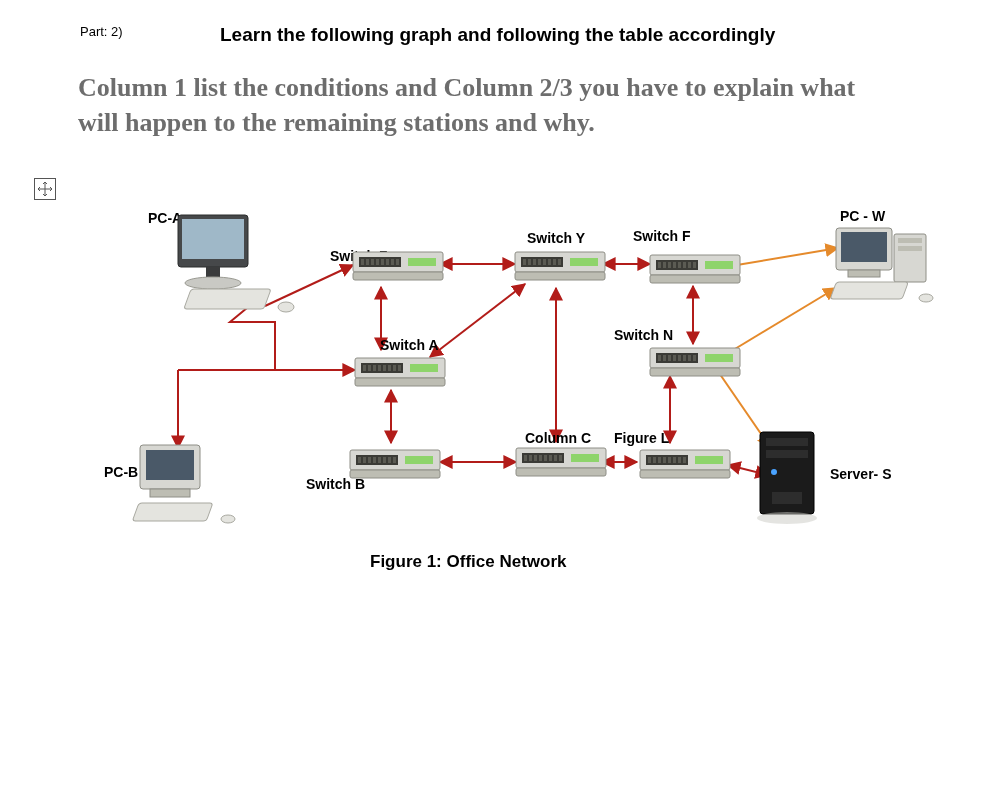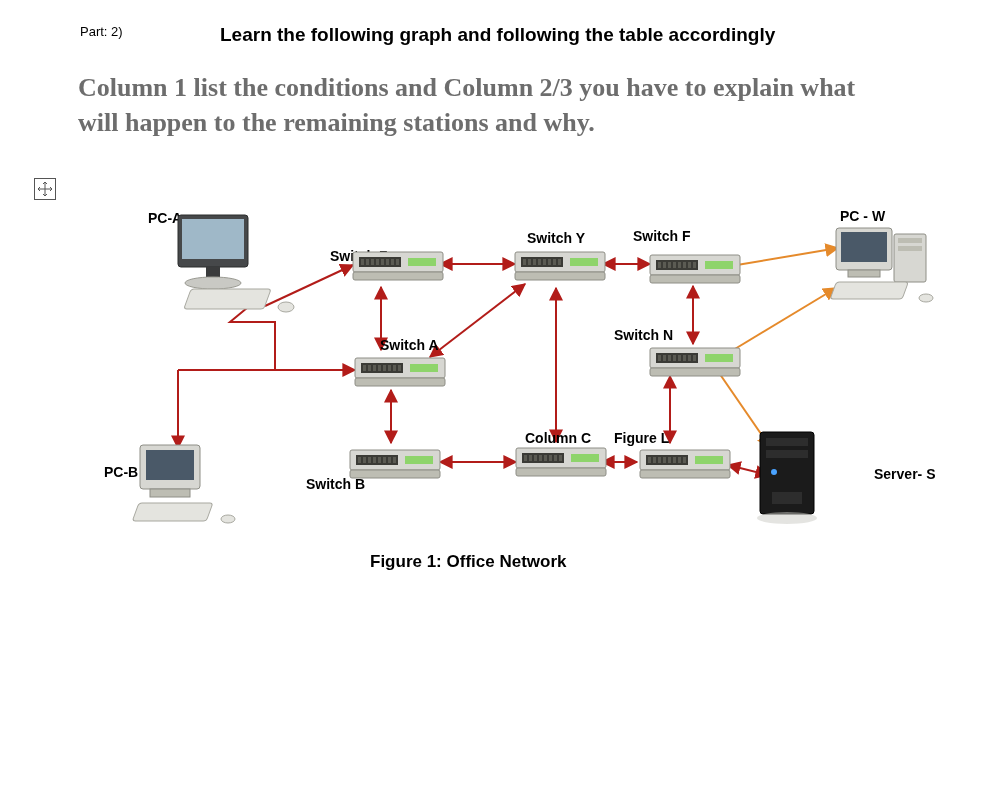--- a/index.html
+++ b/index.html
@@ -218,21 +218,21 @@
     </g>
     <ellipse cx="90" cy="70" rx="7" ry="4" fill="#e4e4df" stroke="#a8a8a0"></ellipse>
   </g>
 
   <use href="#serverTower" x="760" y="432"></use>
 </svg>
 
 <div class="node-label" style="left:148px; top:210px;">PC-A</div>
 <div class="node-label" style="left:104px; top:428px;margin-top:36px;">PC-B</div>
 <div class="node-label" style="left:840px; top:208px;">PC - W</div>
-<div class="node-label" style="left:830px; top:466px;margin-left:44px;">Server- S</div>
+<div class="node-label" style="left:830px; top:466px;">Server- S</div>
 
 <div class="node-label" style="left:330px; top:248px;">Switch Z</div>
 <div class="node-label" style="left:527px; top:230px;">Switch Y</div>
 <div class="node-label" style="left:633px; top:228px;">Switch F</div>
 <div class="node-label" style="left:380px; top:337px;">Switch A</div>
 <div class="node-label" style="left:614px; top:327px;">Switch N</div>
 <div class="node-label" style="left:306px; top:432px;margin-top:44px;">Switch B</div>
 <div class="node-label" style="left:525px; top:430px;">Column C</div>
 <div class="node-label" style="left:614px; top:430px;">Figure L</div>
 

